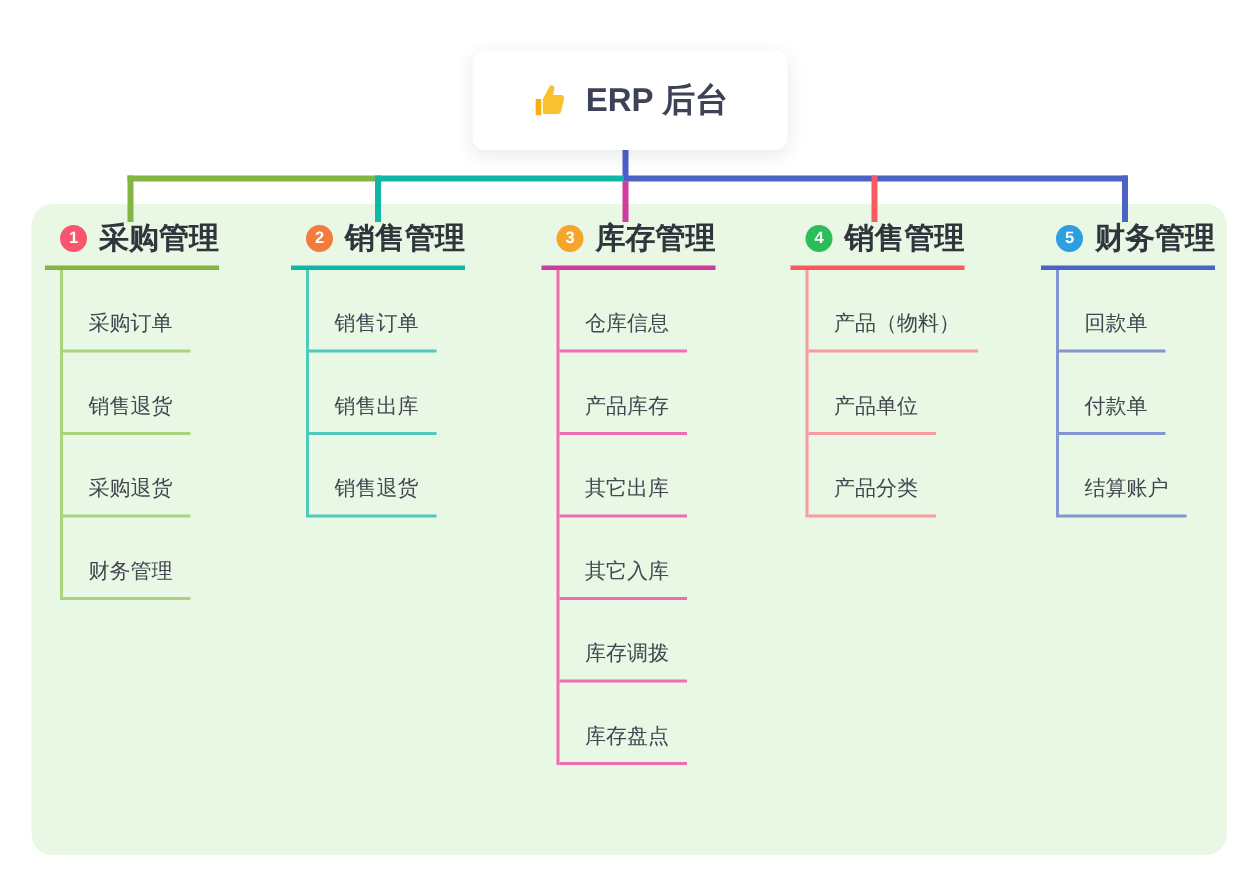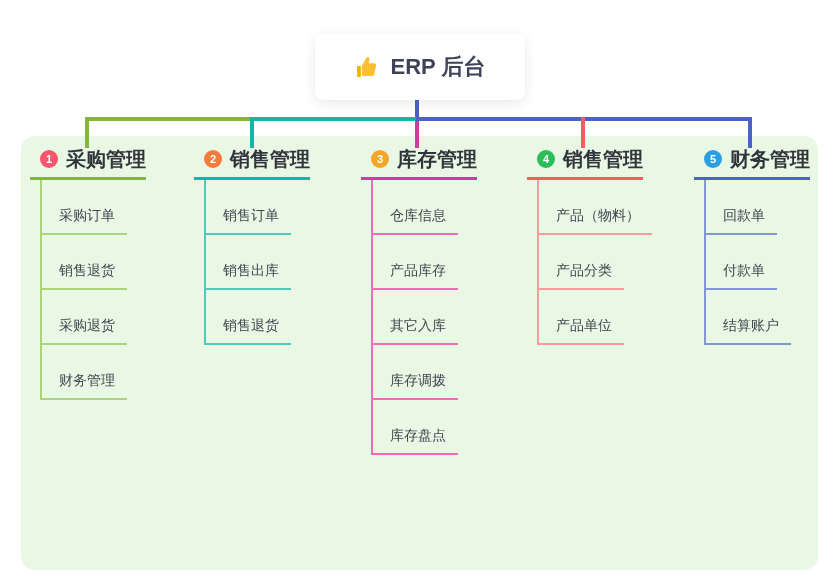--- a/index.html
+++ b/index.html
@@ -141,35 +141,36 @@
   </div>
 
   <div class="branch" style="left: 361px; --line: #ce3d9e; --light: #ee6db5; --badge: #f5a62a;">
     <div class="branch-header">
       <span class="badge">3</span>
       <span class="branch-title">库存管理</span>
     </div>
     <div class="children">
       <div class="child">仓库信息</div>
       <div class="child">产品库存</div>
+      <div class="child">其它出库</div>
       <div class="child">其它入库</div>
       <div class="child">库存调拨</div>
       <div class="child">库存盘点</div>
     </div>
   </div>
 
   <div class="branch" style="left: 527px; --line: #f75b60; --light: #fa9a9e; --badge: #2cbd5b;">
     <div class="branch-header">
       <span class="badge">4</span>
       <span class="branch-title">销售管理</span>
     </div>
     <div class="children">
       <div class="child">产品（物料）</div>
+      <div class="child">产品单位</div>
       <div class="child">产品分类</div>
-      <div class="child">产品单位</div>
     </div>
   </div>
 
   <div class="branch" style="left: 694px; --line: #4a63c5; --light: #8496d2; --badge: #2b9fe0;">
     <div class="branch-header">
       <span class="badge">5</span>
       <span class="branch-title">财务管理</span>
     </div>
     <div class="children">
       <div class="child">回款单</div>

